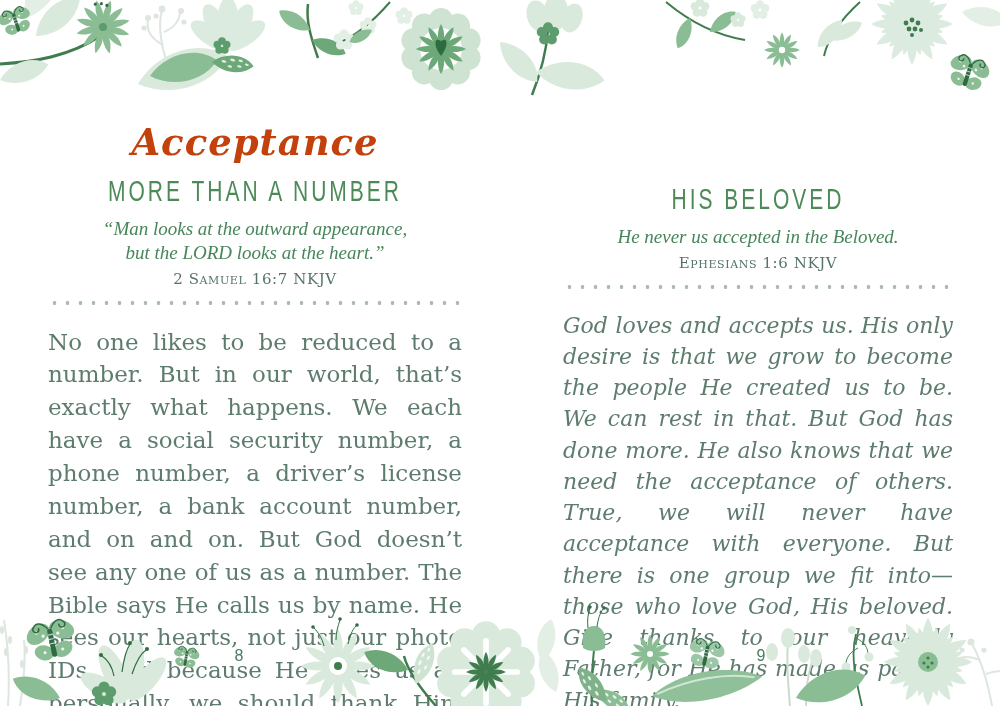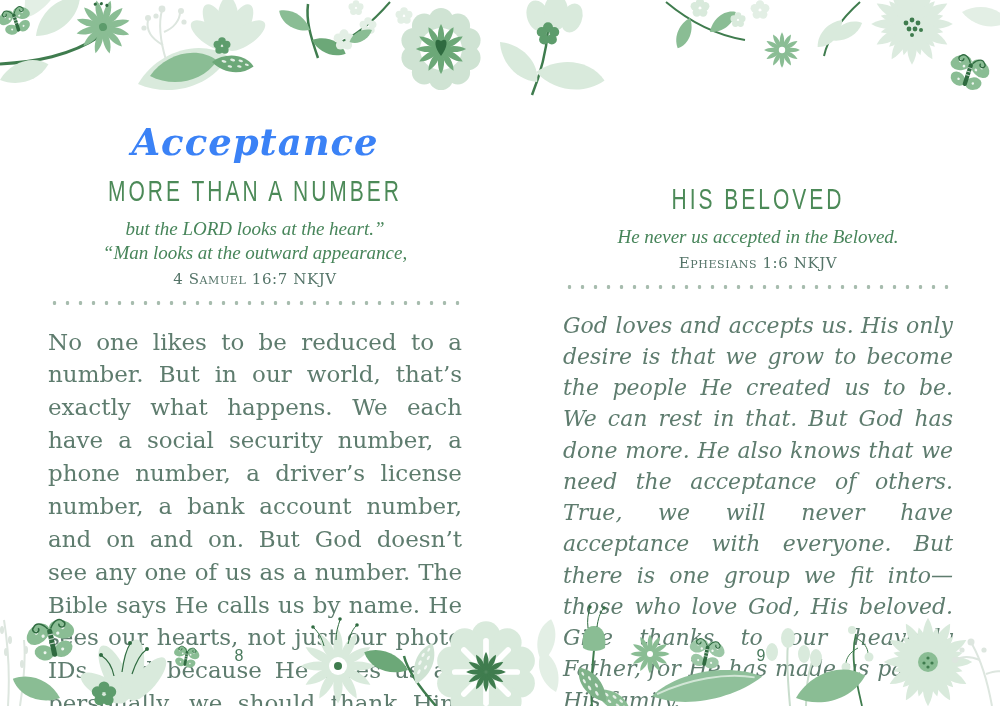--- a/index.html
+++ b/index.html
@@ -7,21 +7,21 @@
           font-family:"DejaVu Serif",serif;}
   .floral{position:absolute;left:0;width:1000px;pointer-events:none;}
   .floral-top{top:0;height:112px;}
   .floral-bottom{bottom:0;height:106px;}
 
   .page{position:absolute;text-align:center;}
   .page-left{left:48px;top:124px;width:414px;}
   .page-right{left:563px;top:183px;width:390px;}
 
   .chapter-title{font-family:"DejaVu Serif",serif;font-style:italic;font-weight:bold;
-    font-size:37px;line-height:1;color:#3b82f6;margin:0 0 14px 0;letter-spacing:1px;}
+    font-size:37px;line-height:1;color:#c2410c;margin:0 0 14px 0;letter-spacing:1px;}
   .section-title{font-family:"Liberation Sans",sans-serif;font-weight:400;font-size:21px;
     letter-spacing:3px;color:#4c8a58;margin:8px 0 18px 0;transform:scaleY(1.38);
     transform-origin:center top;}
   .verse{font-family:"Liberation Serif",serif;font-style:italic;font-size:19px;
     line-height:1.25;color:#47855a;margin:14px 0 5px 0;}
   .reference{font-variant:small-caps;font-size:15px;letter-spacing:.6px;color:#547468;
     margin:2px 0 12px 0;}
   .dots{height:6px;margin:8px 0 20px 0;
     background-image:radial-gradient(circle,#a7bcae 1.7px,rgba(167,188,174,0) 2.1px);
     background-size:13px 6px;background-repeat:repeat-x;background-position:0 50%;}
@@ -216,24 +216,24 @@
       </g>
       <use href="#leaf" fill="#e3efe5" transform="translate(962,12) rotate(20) scale(1.3)"></use>
       <use href="#butterfly" fill="#8abd94" transform="translate(968,74) rotate(18) scale(1.25)"></use>
     </g>
   </svg>
 
   <div class="page page-left">
     <div class="chapter-title">Acceptance</div>
     <div class="section-title">MORE THAN A NUMBER</div>
     <div class="verse">
+      <div>“Man looks at the outward appearance,</div>
       <div>but the LORD looks at the heart.”</div>
-      <div>“Man looks at the outward appearance,</div>
     </div>
-    <div class="reference">4 Samuel 16:7 NKJV</div>
+    <div class="reference">2 Samuel 16:7 NKJV</div>
     <div class="dots"></div>
     <p class="body-text">No one likes to be reduced to a number. But in our world, that’s exactly what happens. We each have a social security number, a phone number, a driver’s license number, a bank account number, and on and on. But God doesn’t see any one of us as a number. The Bible says He calls us by name. He sees our hearts, not just our photo IDs. And because He loves us all personally, we should thank Him personally too.</p>
   </div>
 
   <div class="page page-right">
     <div class="section-title" style="margin-top:0;">HIS BELOVED</div>
     <div class="verse" style="margin-top:6px;">
       <div>He never us accepted in the Beloved.</div>
     </div>
     <div class="reference">Ephesians 1:6 NKJV</div>

